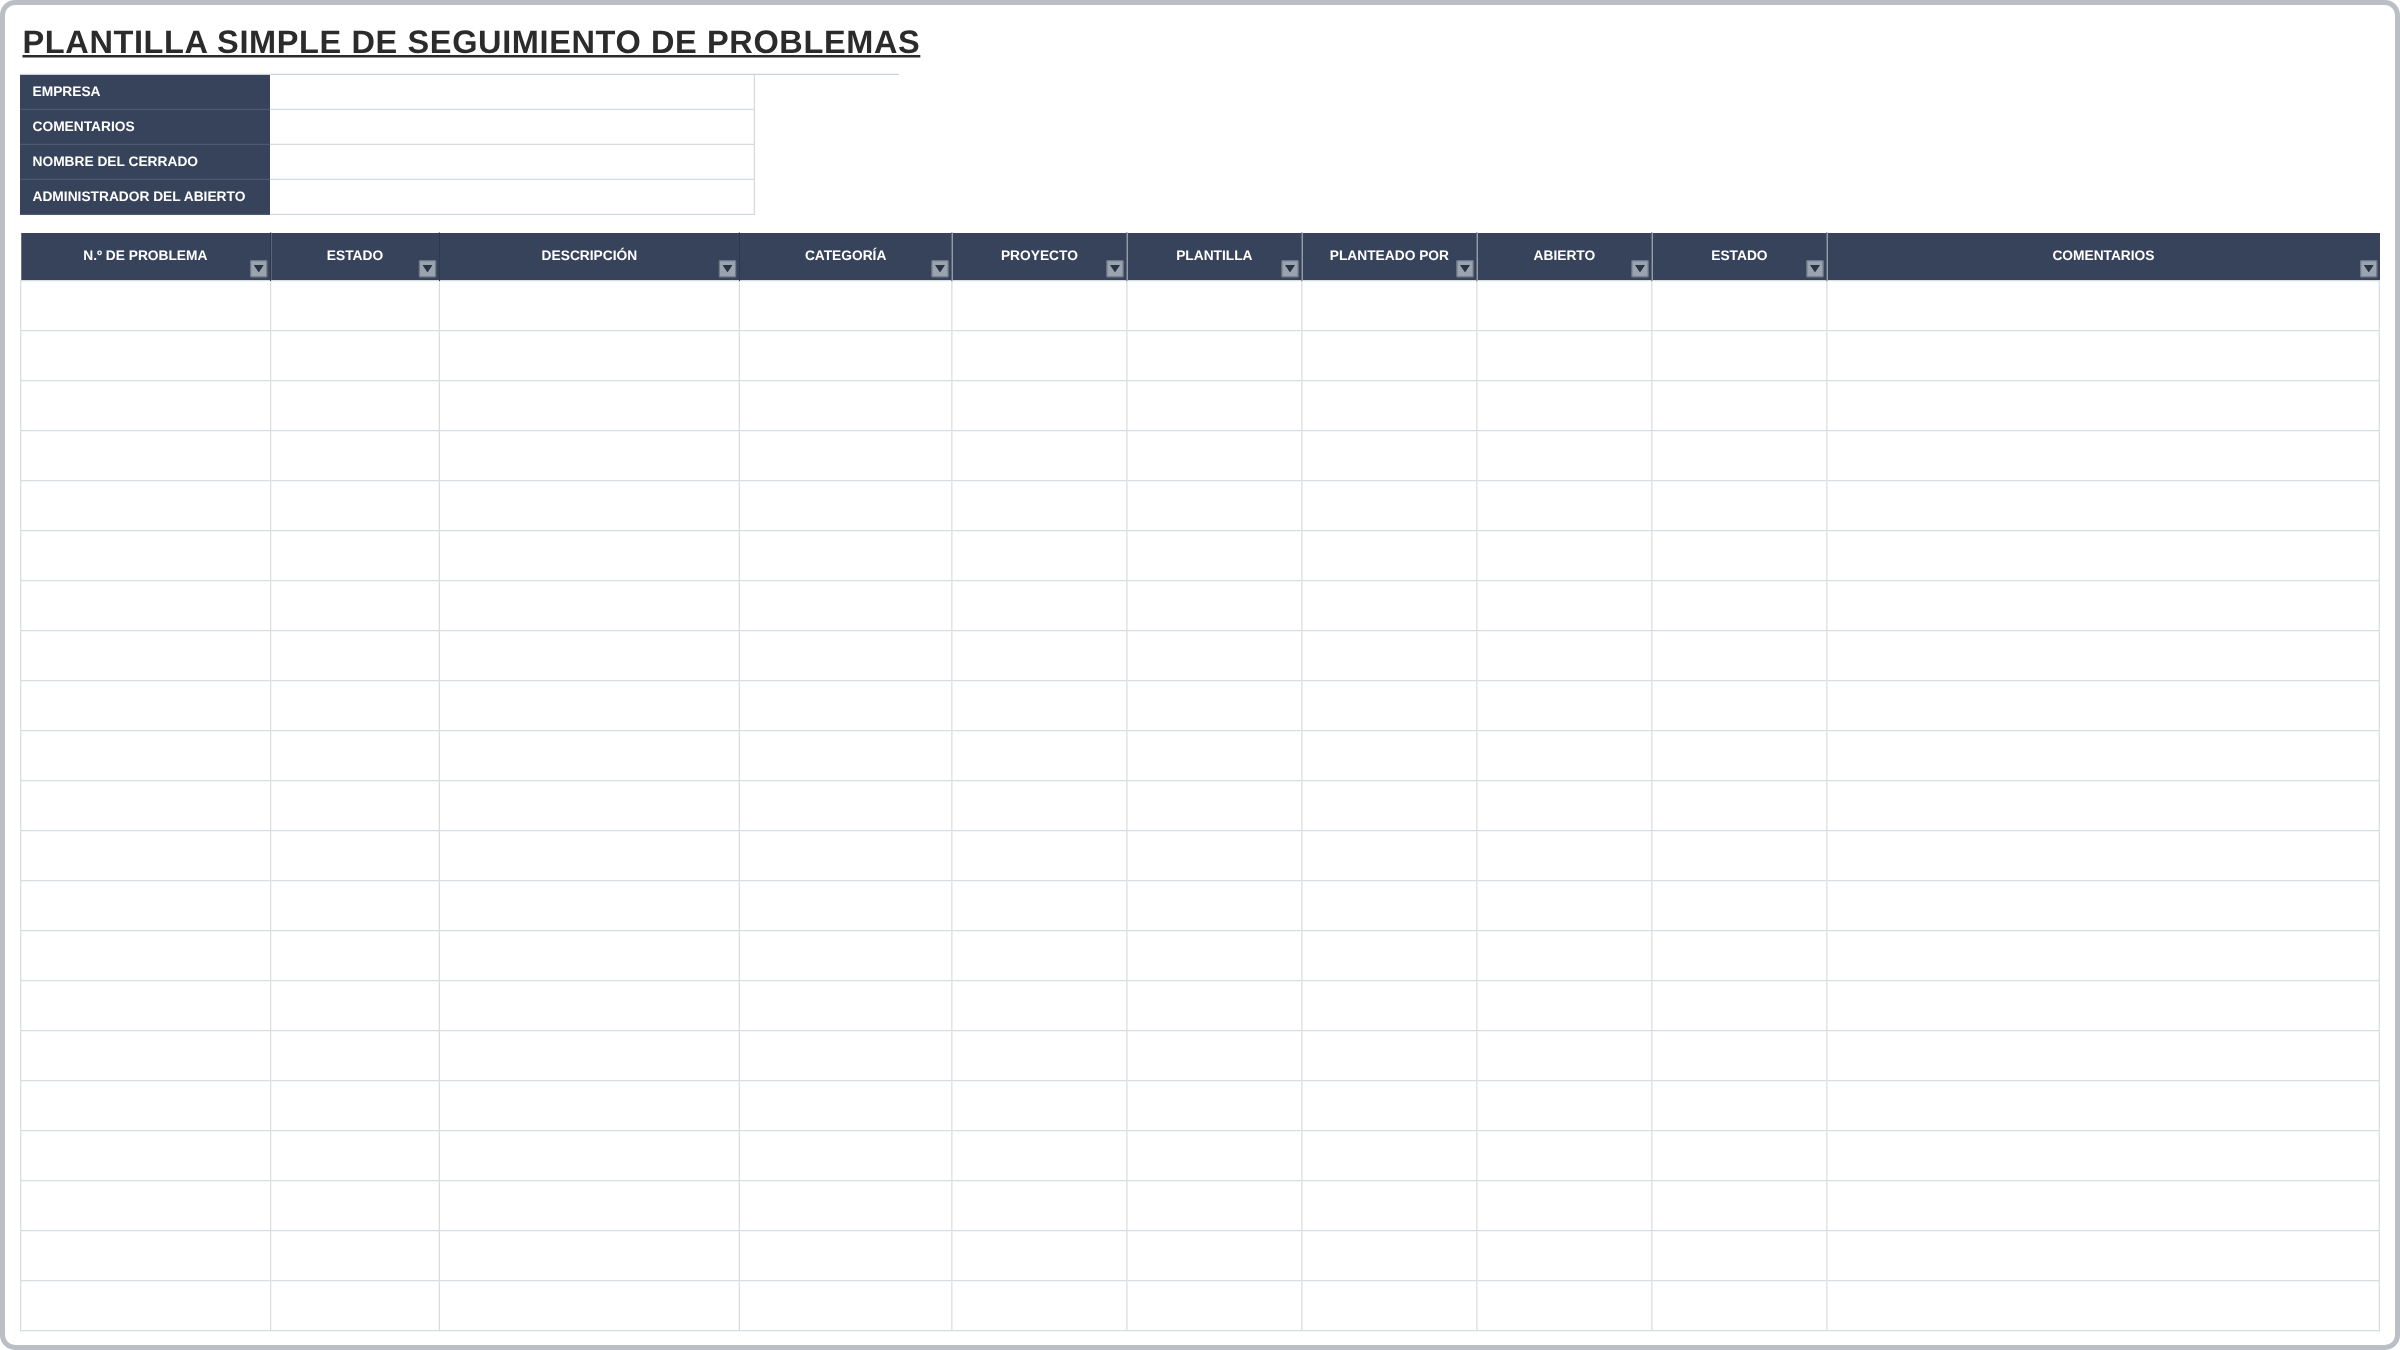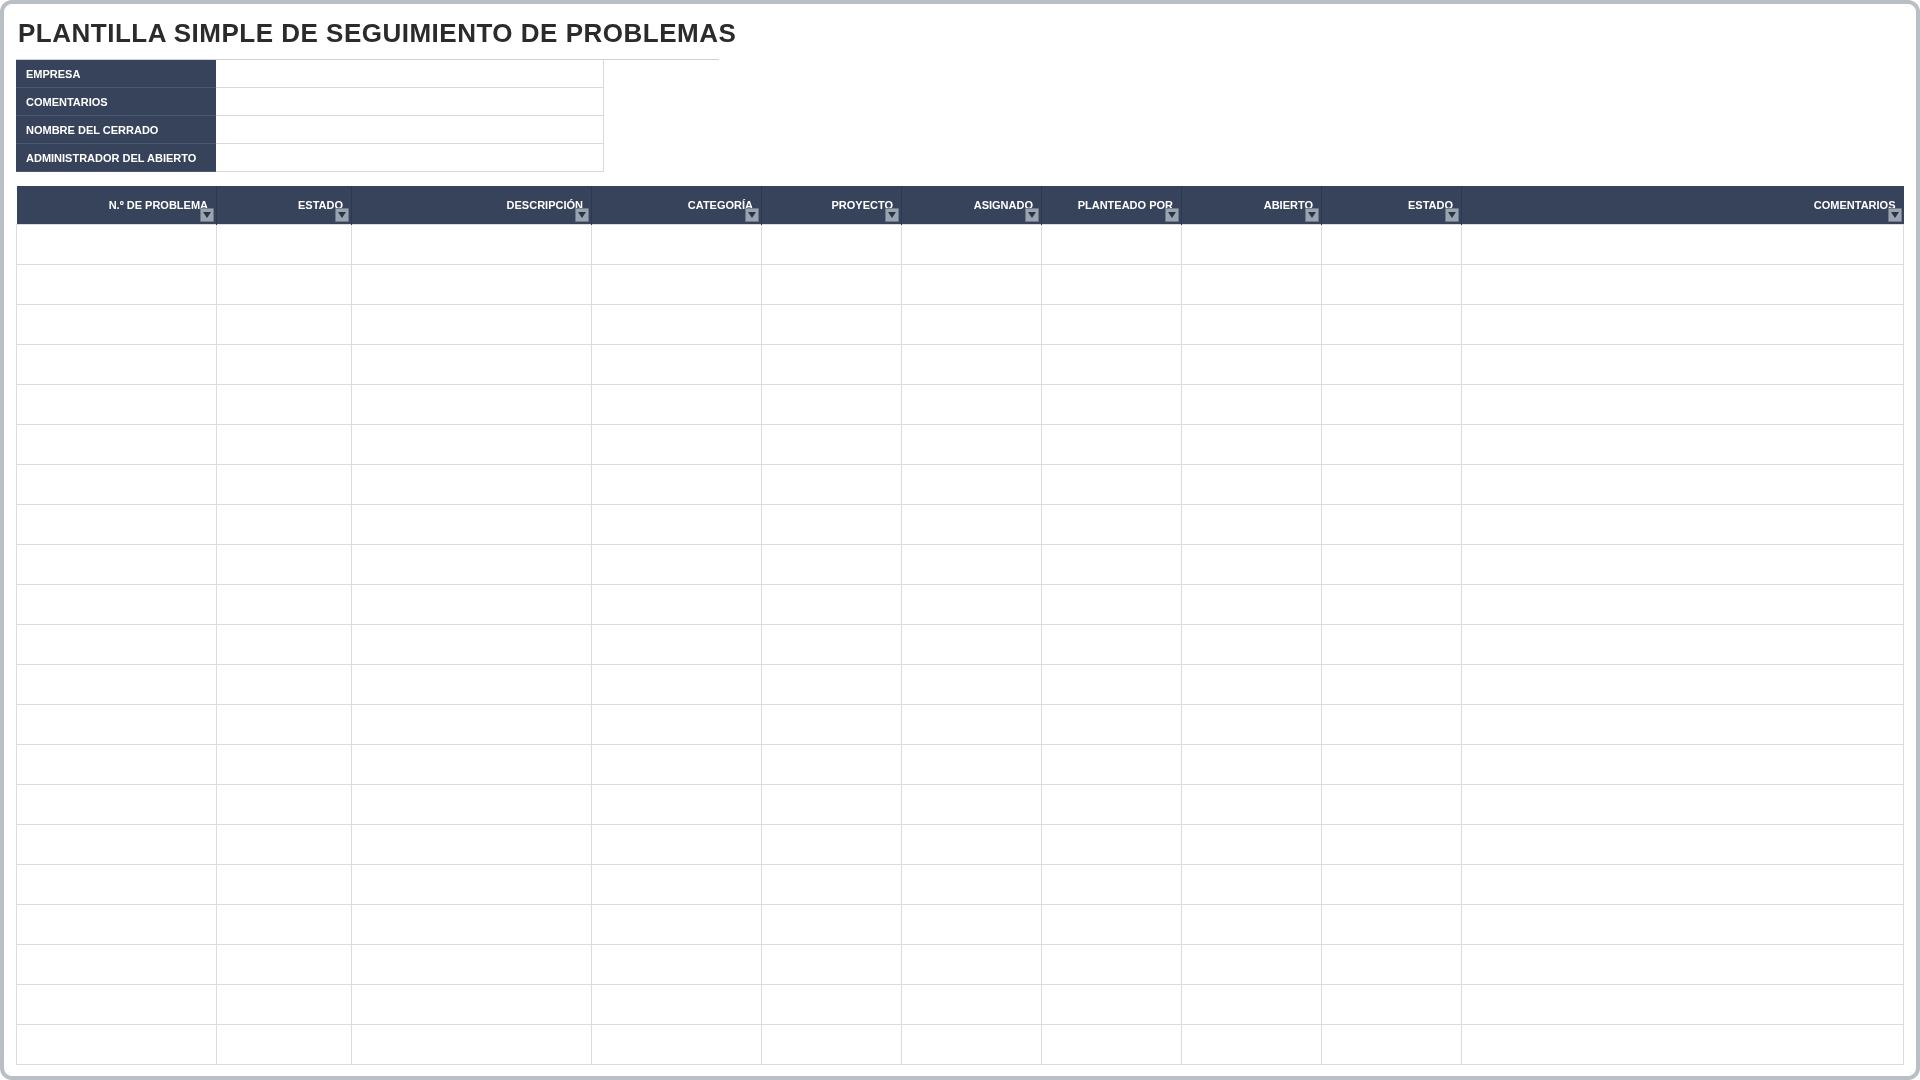--- a/index.html
+++ b/index.html
@@ -20,20 +20,21 @@
     padding: 10px 12px 0 12px;
     background: #fff;
     overflow: hidden;
   }
   .title {
     font-size: 26px;
     font-weight: 800;
     color: #2b2b2b;
     letter-spacing: 0.5px;
     margin: 4px 0 10px 2px;
+    text-decoration: underline;
   }
 
   
   .meta {
     display: grid;
     grid-template-columns: 200px 388px;
     grid-auto-rows: 28px;
     width: 703px;
     border-top: 1px solid #cdd2d7;
   }
@@ -65,21 +66,21 @@
   table.main {
     border-collapse: collapse;
     width: 100%;
     table-layout: fixed;
   }
   table.main th {
     background: #37435a;
     color: #fff;
     font-size: 11px;
     font-weight: 700;
-    text-align: right;
+    text-align: center;
     padding: 0 8px;
     height: 38px;
     position: relative;
     border-right: 1px solid #2c384d;
     white-space: nowrap;
     overflow: hidden;
   }
   table.main th:last-child { border-right: none; }
   table.main td {
     border: 1px solid #d8dde1;
@@ -170,21 +171,21 @@
             <th><span>CATEGORÍA</span><div class="filter-btn">
                 <svg width="8" height="6" viewBox="0 0 8 6">
                   <polygon points="0,0 8,0 4,6" fill="#2b3444"></polygon>
                 </svg>
               </div></th>
             <th><span>PROYECTO</span><div class="filter-btn">
                 <svg width="8" height="6" viewBox="0 0 8 6">
                   <polygon points="0,0 8,0 4,6" fill="#2b3444"></polygon>
                 </svg>
               </div></th>
-            <th><span>ASIGNADO</span><div class="filter-btn">
+            <th><span>PLANTILLA</span><div class="filter-btn">
                 <svg width="8" height="6" viewBox="0 0 8 6">
                   <polygon points="0,0 8,0 4,6" fill="#2b3444"></polygon>
                 </svg>
               </div></th>
             <th><span>PLANTEADO POR</span><div class="filter-btn">
                 <svg width="8" height="6" viewBox="0 0 8 6">
                   <polygon points="0,0 8,0 4,6" fill="#2b3444"></polygon>
                 </svg>
               </div></th>
             <th><span>ABIERTO</span><div class="filter-btn">

